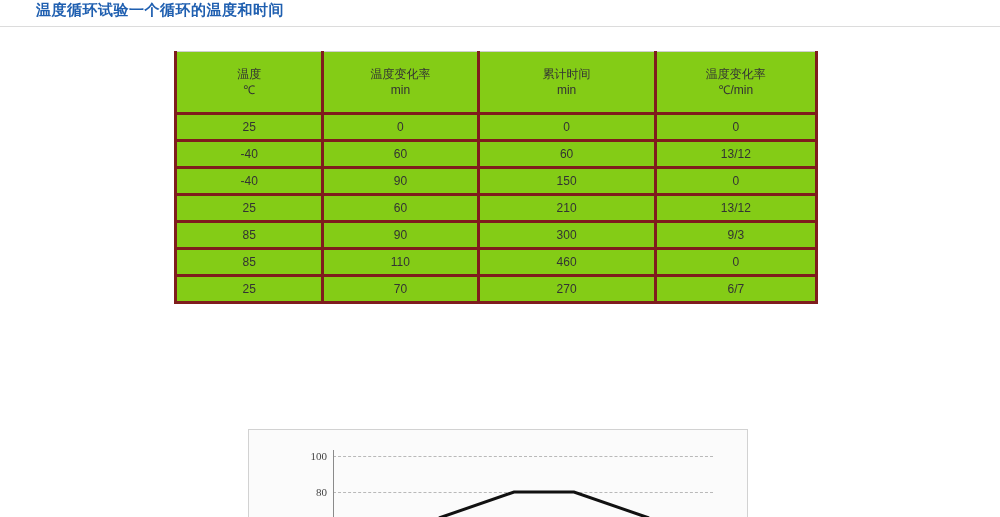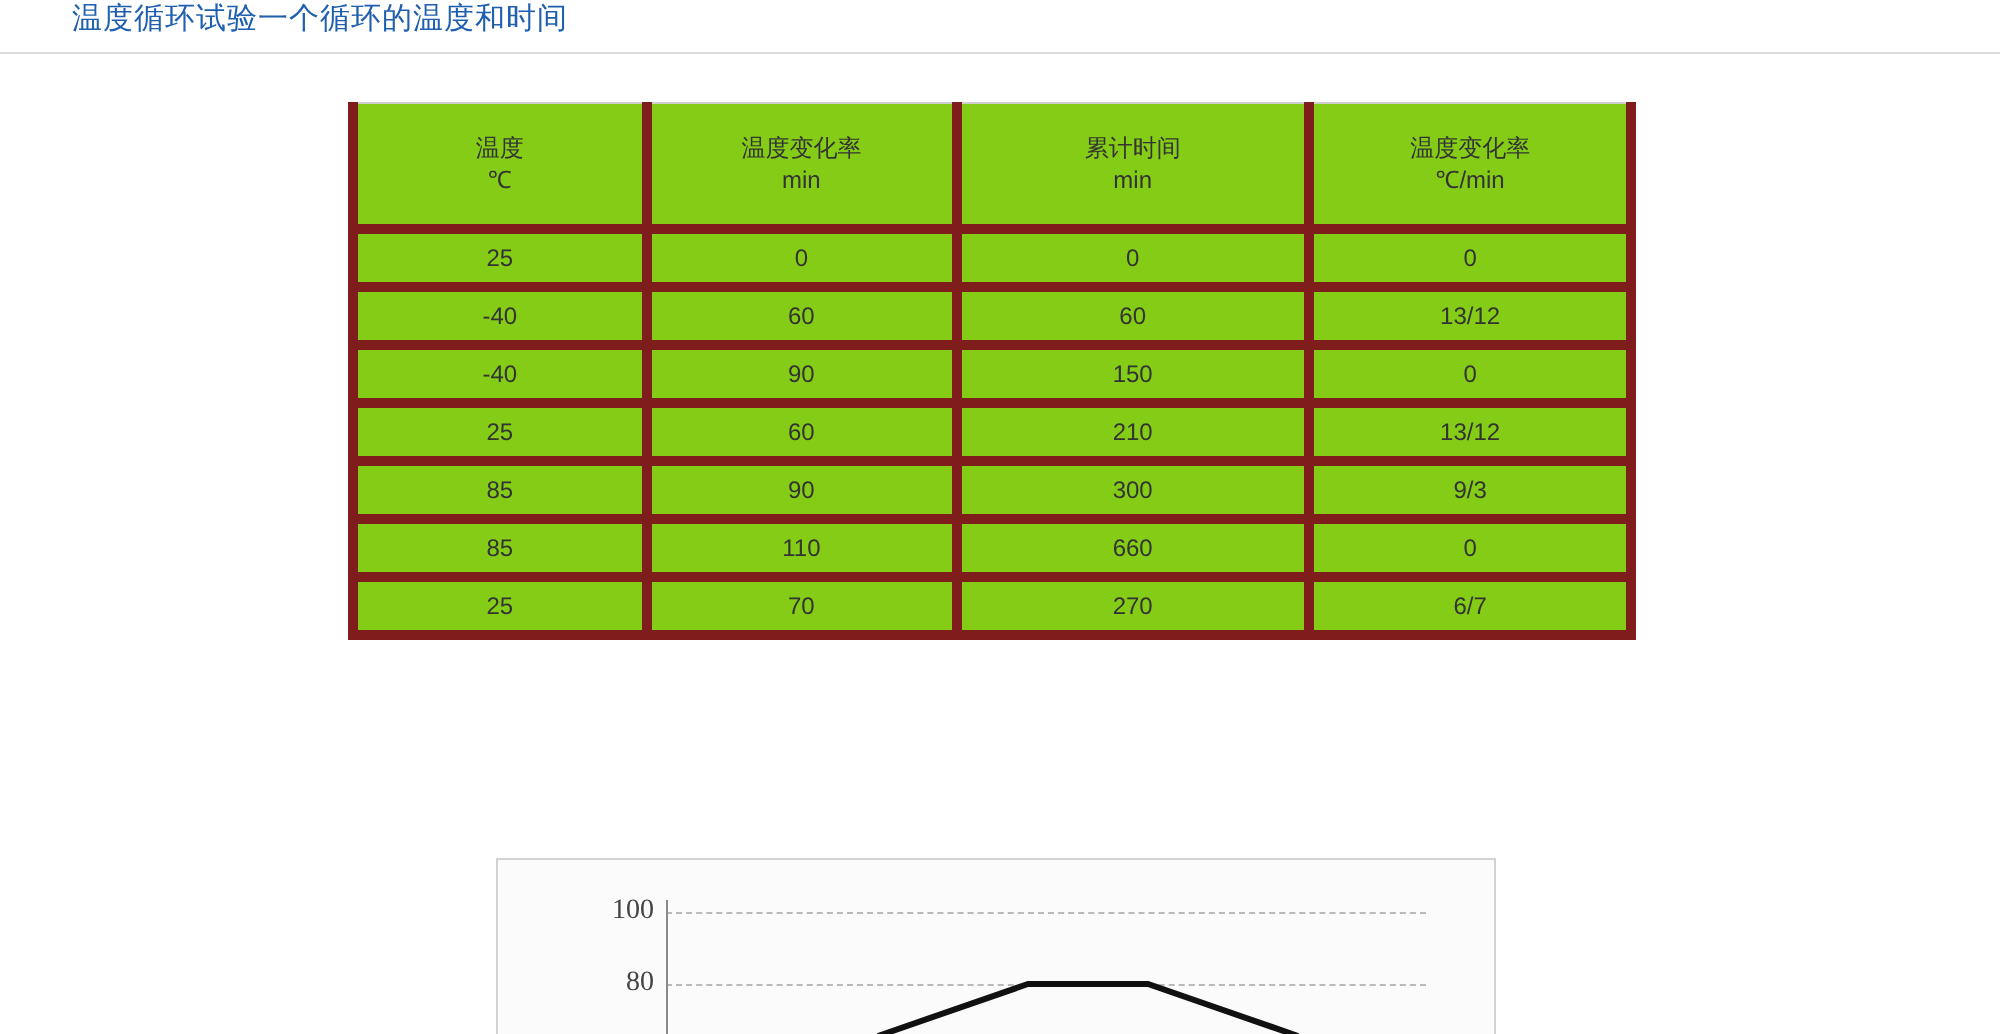--- a/index.html
+++ b/index.html
@@ -22,38 +22,38 @@
   .section-heading {
     position: absolute;
     left: 0;
     width: 1000px;
     box-sizing: border-box;
     padding-left: 36px;
     padding-bottom: 6px;
     border-bottom: 1px solid #dcdcdc;
     color: #1f5fb0;
     font-size: 15px;
-    font-weight: 400;
+    font-weight: 700;
     line-height: 20px;
     letter-spacing: 0.5px;
   }
   #heading-1 { top: 0px; }
   #heading-2 { top: 372px; }
 
   .data-table {
     position: absolute;
     left: 174px;
     top: 51px;
     width: 644px;
     border-collapse: collapse;
     background: #84cc16;
   }
   .data-table th,
   .data-table td {
-    border: 5px solid #7f1d1d;
+    border: 3px solid #7f1d1d;
     font-weight: normal;
     font-size: 12px;
     color: #333333;
     text-align: center;
     vertical-align: middle;
     padding: 0;
   }
   .data-table thead th {
     height: 60px;
     line-height: 16px;
@@ -85,21 +85,21 @@
   }
   .chart-inner {
     position: relative;
     width: 100%;
     height: 100%;
   }
   .y-label {
     position: absolute;
     right: 0;
     font-family: "Liberation Serif", serif;
-    font-size: 14px;
+    font-size: 11px;
     color: #444444;
     text-align: right;
     line-height: 14px;
   }
   .y-axis-labels {
     position: absolute;
     left: 36px;
     top: 0;
     width: 42px;
     height: 100%;
@@ -188,21 +188,21 @@
       </tr>
       <tr>
         <td>85</td>
         <td>90</td>
         <td>300</td>
         <td>9/3</td>
       </tr>
       <tr>
         <td>85</td>
         <td>110</td>
-        <td>660</td>
+        <td>460</td>
         <td>0</td>
       </tr>
       <tr>
         <td>25</td>
         <td>70</td>
         <td>270</td>
         <td>6/7</td>
       </tr>
     </tbody>
   </table>

